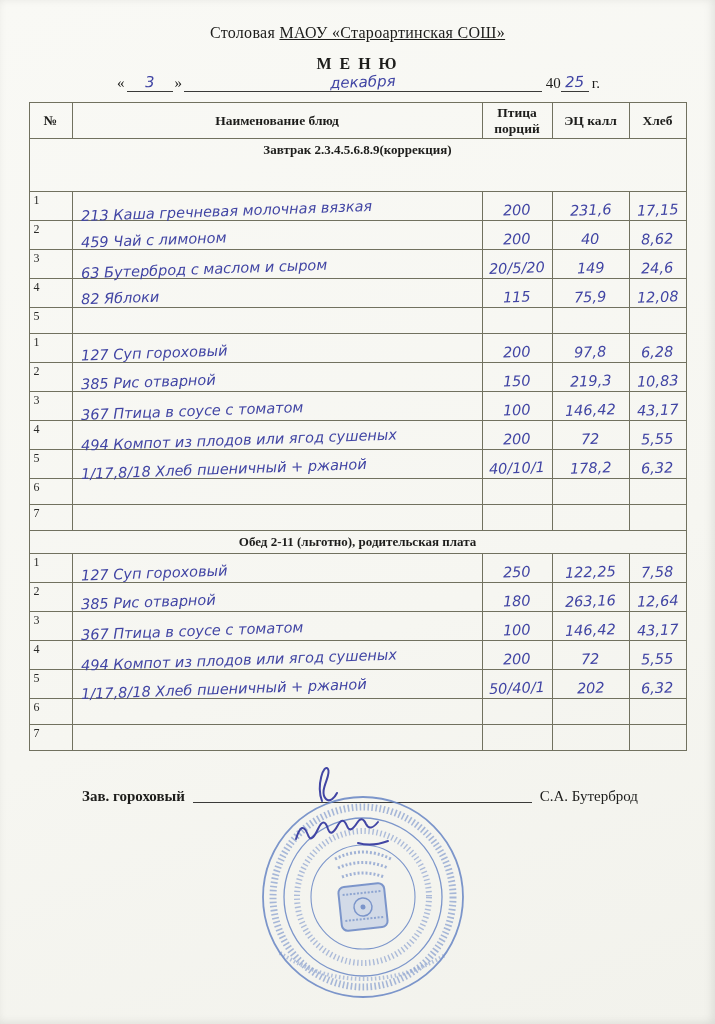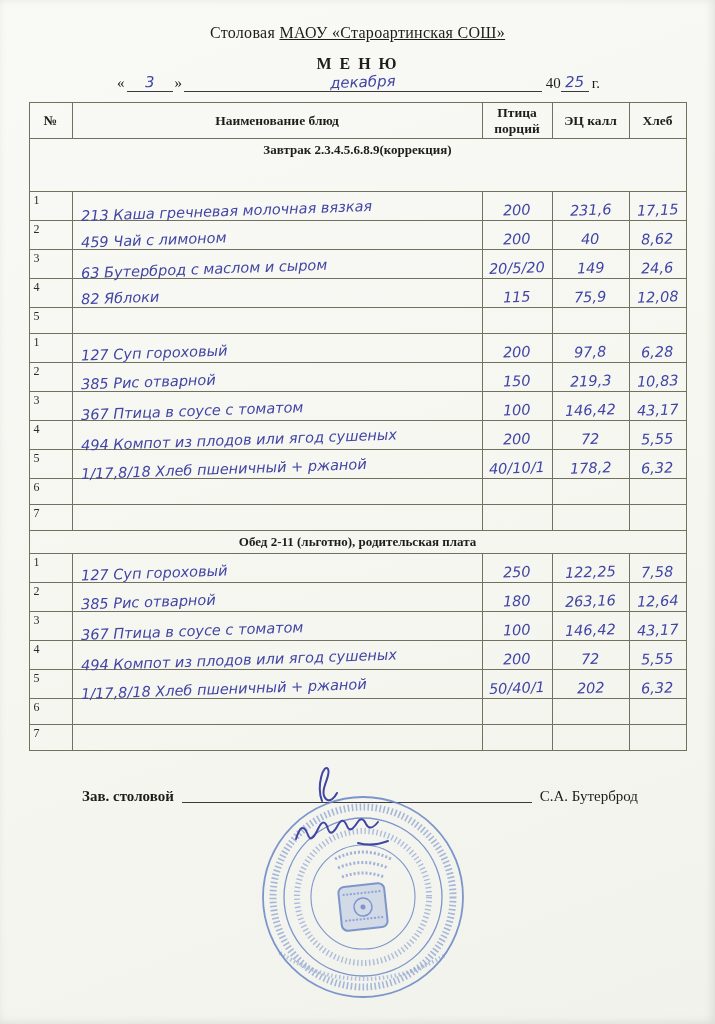--- a/index.html
+++ b/index.html
@@ -222,21 +222,21 @@
           <td class="dish"></td>
           <td class="mass"></td>
           <td class="kcal"></td>
           <td class="price"></td>
         </tr>
       </tbody>
   </table>
 
   <div class="footer">
     <div class="sig-line">
-      <span class="label">Зав. столовой</span>
+      <span class="label">Зав. гороховый</span>
       <span class="line"></span>
       <span class="name">С.А. Бутерброд</span>
     </div>
   </div>
 
   <svg class="stamp-layer" viewBox="0 0 240 260">
     <g stroke="#6c89c6" fill="none" opacity="0.88">
       <circle cx="123" cy="142" r="100" stroke-width="1.8"></circle>
       <circle cx="123" cy="142" r="79" stroke-width="1.3"></circle>
       <circle cx="123" cy="142" r="52" stroke-width="1.1"></circle>

